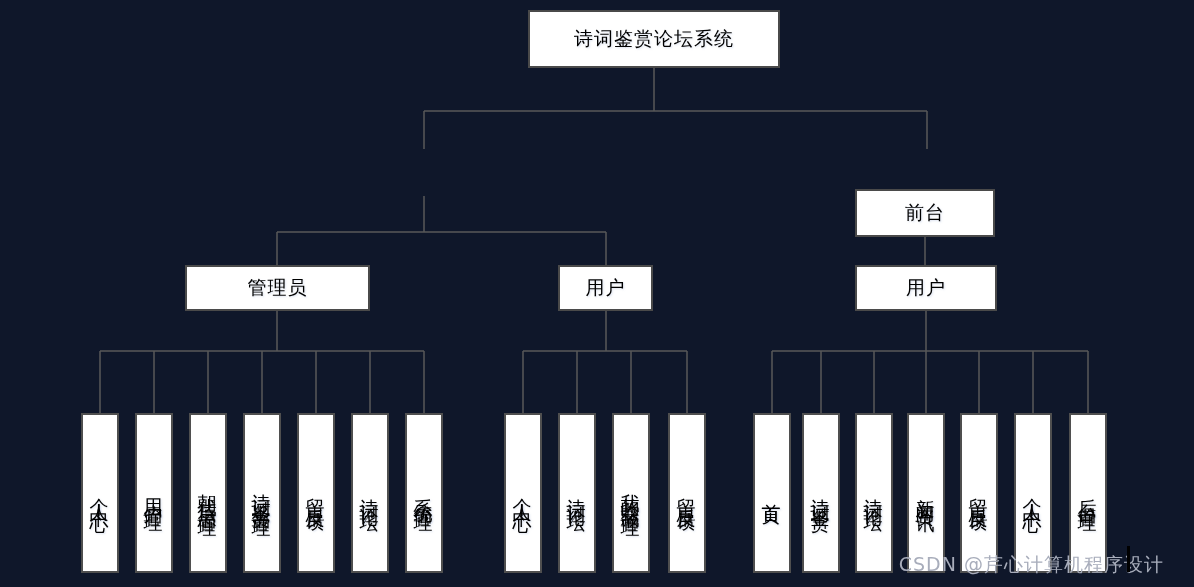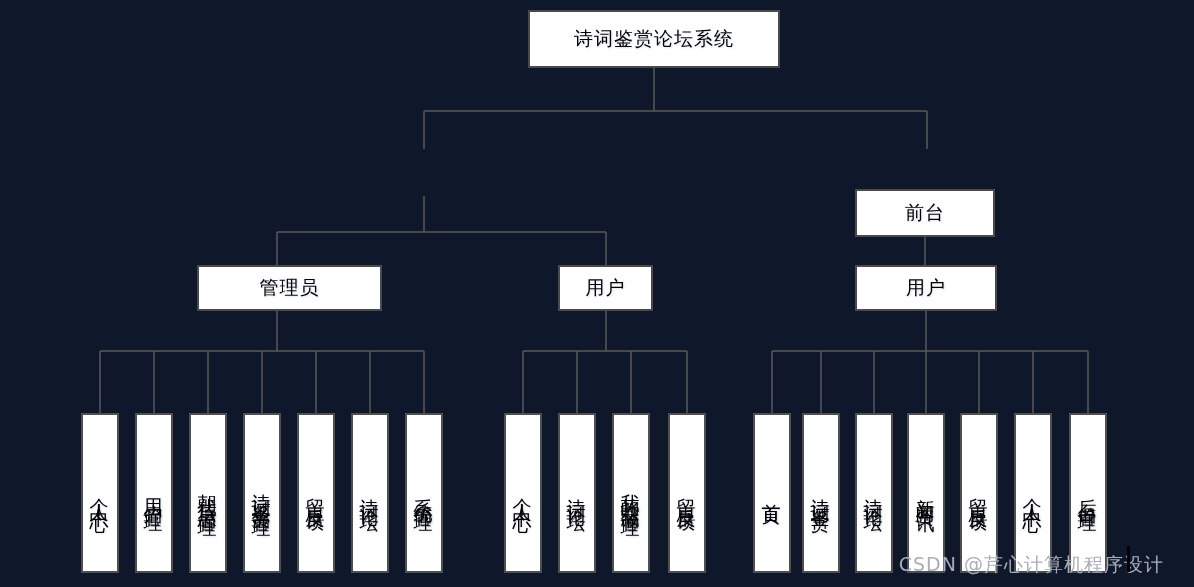--- a/index.html
+++ b/index.html
@@ -70,21 +70,21 @@
       M523,351 L523,413 M577,351 L577,413 M631,351 L631,413 M687,351 L687,413
       M926,311 L926,351 M772,351 L1088,351
       M772,351 L772,413 M821,351 L821,413 M874,351 L874,413 M926,351 L926,413
       M979,351 L979,413 M1033,351 L1033,413 M1088,351 L1088,413"></path>
   </svg>
 
   <div class="node" style="left:528px;top:10px;width:252px;height:58px;">诗词鉴赏论坛系统</div>
 
   <div class="node" style="left:855px;top:165px;width:140px;height:48px;margin-top:24px;">前台</div>
 
-  <div class="node" style="left:185px;top:265px;width:185px;height:46px;margin-left:12px;">管理员</div>
+  <div class="node" style="left:185px;top:265px;width:185px;height:46px;">管理员</div>
   <div class="node" style="left:558px;top:265px;width:95px;height:46px;">用户</div>
   <div class="node" style="left:855px;top:265px;width:142px;height:46px;">用户</div>
 
   <div class="leaf" style="left:81px;">个人中心</div>
   <div class="leaf" style="left:135px;">用户管理</div>
   <div class="leaf" style="left:189px;">朝代信息管理</div>
   <div class="leaf" style="left:243px;">诗词鉴赏管理</div>
   <div class="leaf" style="left:297px;">留言反馈</div>
   <div class="leaf" style="left:351px;">诗词论坛</div>
   <div class="leaf" style="left:405px;">系统管理</div>

